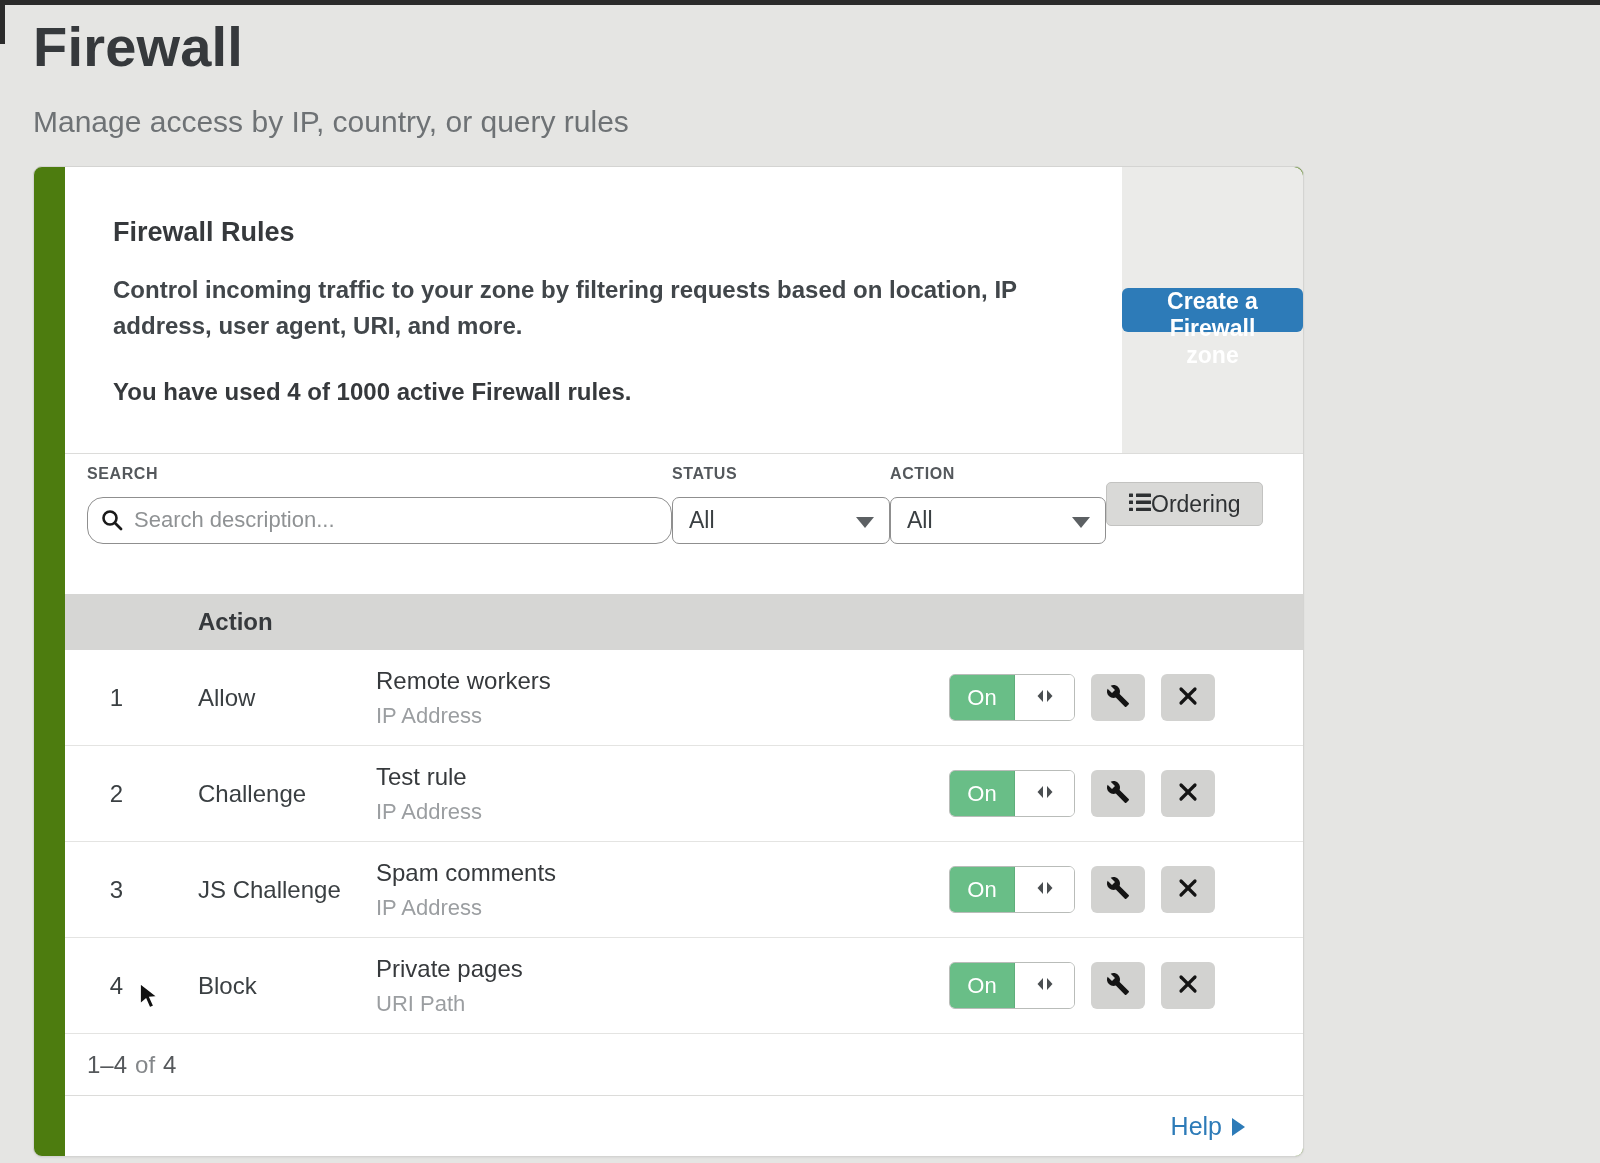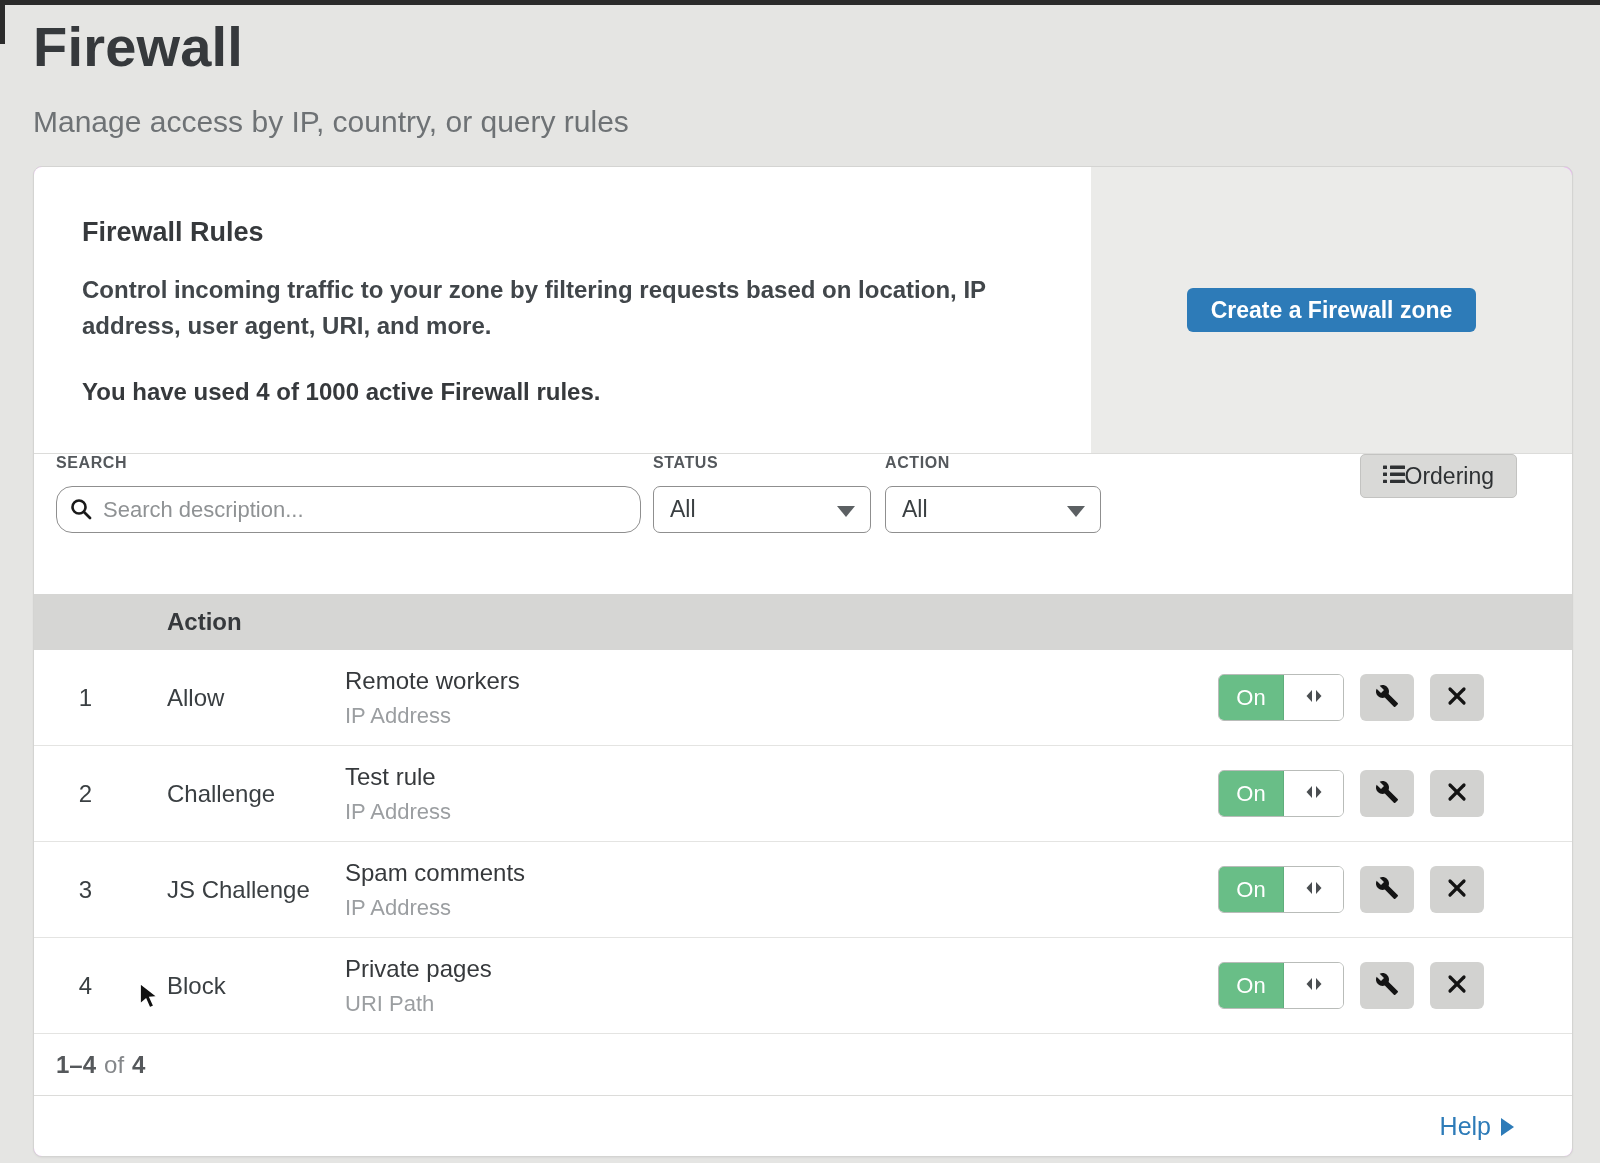--- a/index.html
+++ b/index.html
@@ -27,47 +27,48 @@
   
   .window-edge-top{position:absolute;top:0;left:0;width:100%;height:5px;background:#2b2b2b;}
   .window-edge-left{position:absolute;top:0;left:0;width:5px;height:44px;background:#2b2b2b;border-top-left-radius:9px;}
 
   .page{padding:14px 27px 0 33px;}
   .page-title{font-size:56px;font-weight:600;color:#36393c;letter-spacing:.2px;}
   .page-subtitle{font-size:30px;color:#6e7275;margin-top:26px;font-weight:400;}
 
   .card{
     margin-top:27px;
-    width:1540px;
-    background:#f0abfc;
+    width:1271px;
+    background:#4d7c0f;
     border:1px solid var(--border);
     border-radius:9px;
     box-shadow:0 1px 2px rgba(0,0,0,.05);
     overflow:hidden;
+    padding-left:31px;
   }
 
   
   .intro{display:flex;height:287px;border-bottom:1px solid #dcdcda;}
   .intro-left{width:1057px;background:#fff;padding:50px 48px 0 48px;}
   .intro-heading{font-size:27px;font-weight:700;color:#36393c;}
   .intro-desc{font-size:24px;line-height:1.5;margin-top:24px;max-width:960px;color:#41464a;font-weight:bold;}
   .intro-usage{font-size:24px;font-weight:700;margin-top:34px;color:#36393c;}
   .intro-right{
     flex:1;background:var(--panel-bg);
     border-top-right-radius:9px;
     display:flex;align-items:center;justify-content:center;
   }
   .create-btn{
     background:var(--accent);color:#fff;border:none;cursor:pointer;
     font-size:23px;font-weight:600;font-family:inherit;
     padding:0 24px;height:44px;border-radius:6px;
   }
 
   
-  .filters{display:flex;align-items:flex-start;padding:0 55px 40px 22px;height:140px;background:#fff;}
+  .filters{display:flex;align-items:center;padding:0 55px 40px 22px;height:140px;background:#fff;}
   .filter-group{display:flex;flex-direction:column;}
   .filter-label{font-size:16px;font-weight:700;letter-spacing:.6px;color:#54585c;margin-bottom:14px;}
   .search-box{position:relative;width:585px;}
   .search-box input{
     width:100%;height:47px;border:1px solid #8f8f8f;border-radius:16px;
     font-size:22px;font-family:inherit;color:var(--text);
     padding:0 14px 0 46px;background:#fff;outline:none;
   }
   .search-box input::placeholder{color:#8f9294;}
   .search-icon{position:absolute;left:14px;top:12px;}
@@ -101,21 +102,21 @@
   .toggle{display:flex;height:47px;width:126px;border-radius:6px;overflow:hidden;border:1px solid #b9bcb9;cursor:pointer;}
   .toggle-on{width:66px;background:var(--green);color:#fff;font-size:22px;display:flex;align-items:center;justify-content:center;border:1px solid #5fae7b;border-radius:7px 0 0 7px;margin:-1px 0 -1px -1px;}
   .toggle-handle{flex:1;background:#fff;display:flex;align-items:center;justify-content:center;}
   .icon-btn{
     width:54px;height:47px;border-radius:6px;border:none;background:var(--btn-gray);
     display:flex;align-items:center;justify-content:center;cursor:pointer;
   }
 
   
   .table-footer{height:62px;display:flex;align-items:center;padding-left:22px;background:#fff;font-size:24px;border-bottom:1px solid #dcdcda;}
-  .range-strong{font-weight:700;color:#55585b;text-align:center;}
+  .range-strong{font-weight:400;color:#55585b;text-align:center;}
   .range-of{color:#84878a;margin:0 8px;font-weight:400;}
   .help-row{height:60px;display:flex;align-items:center;justify-content:flex-end;padding-right:58px;background:#fff;}
   .help-link{display:flex;align-items:center;gap:10px;color:var(--accent);font-size:25px;cursor:pointer;text-decoration:none;}
   .help-arrow{width:0;height:0;border-top:9px solid transparent;border-bottom:9px solid transparent;border-left:13px solid var(--accent);margin-top:2px;}
 
   .cursor{position:absolute;left:138px;top:982px;pointer-events:none;}
 </style>
 </head>
 <body>
 

